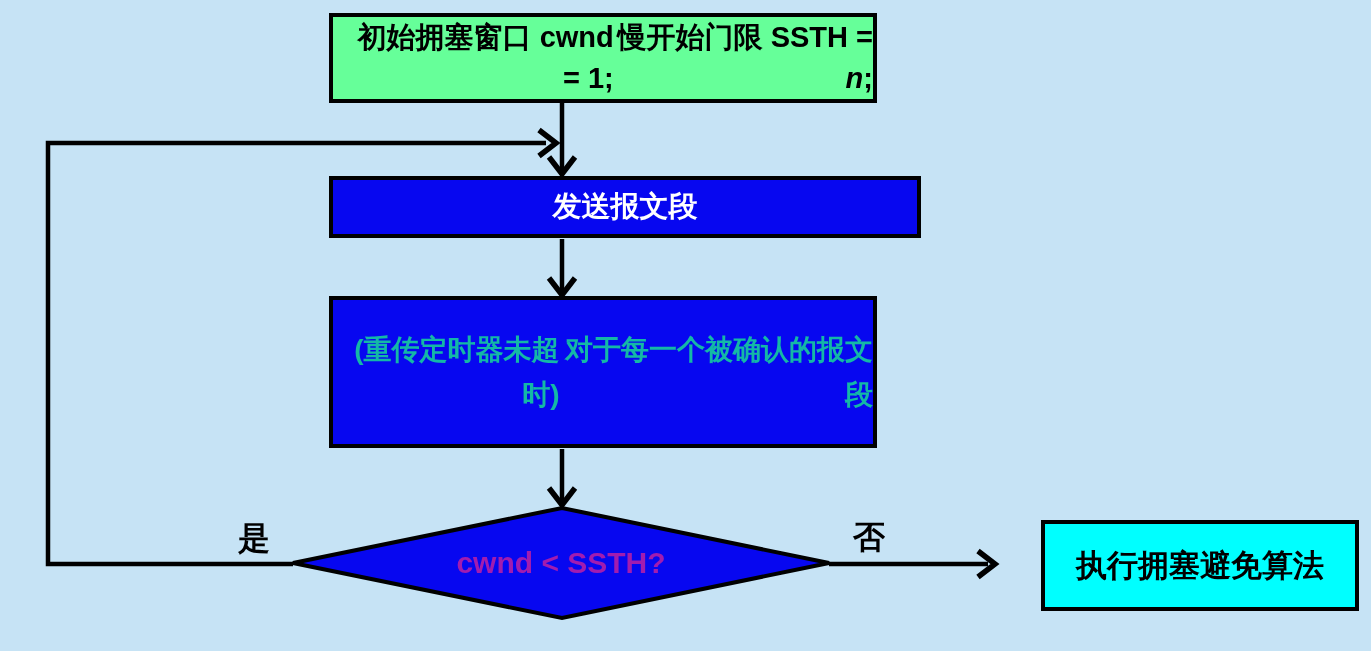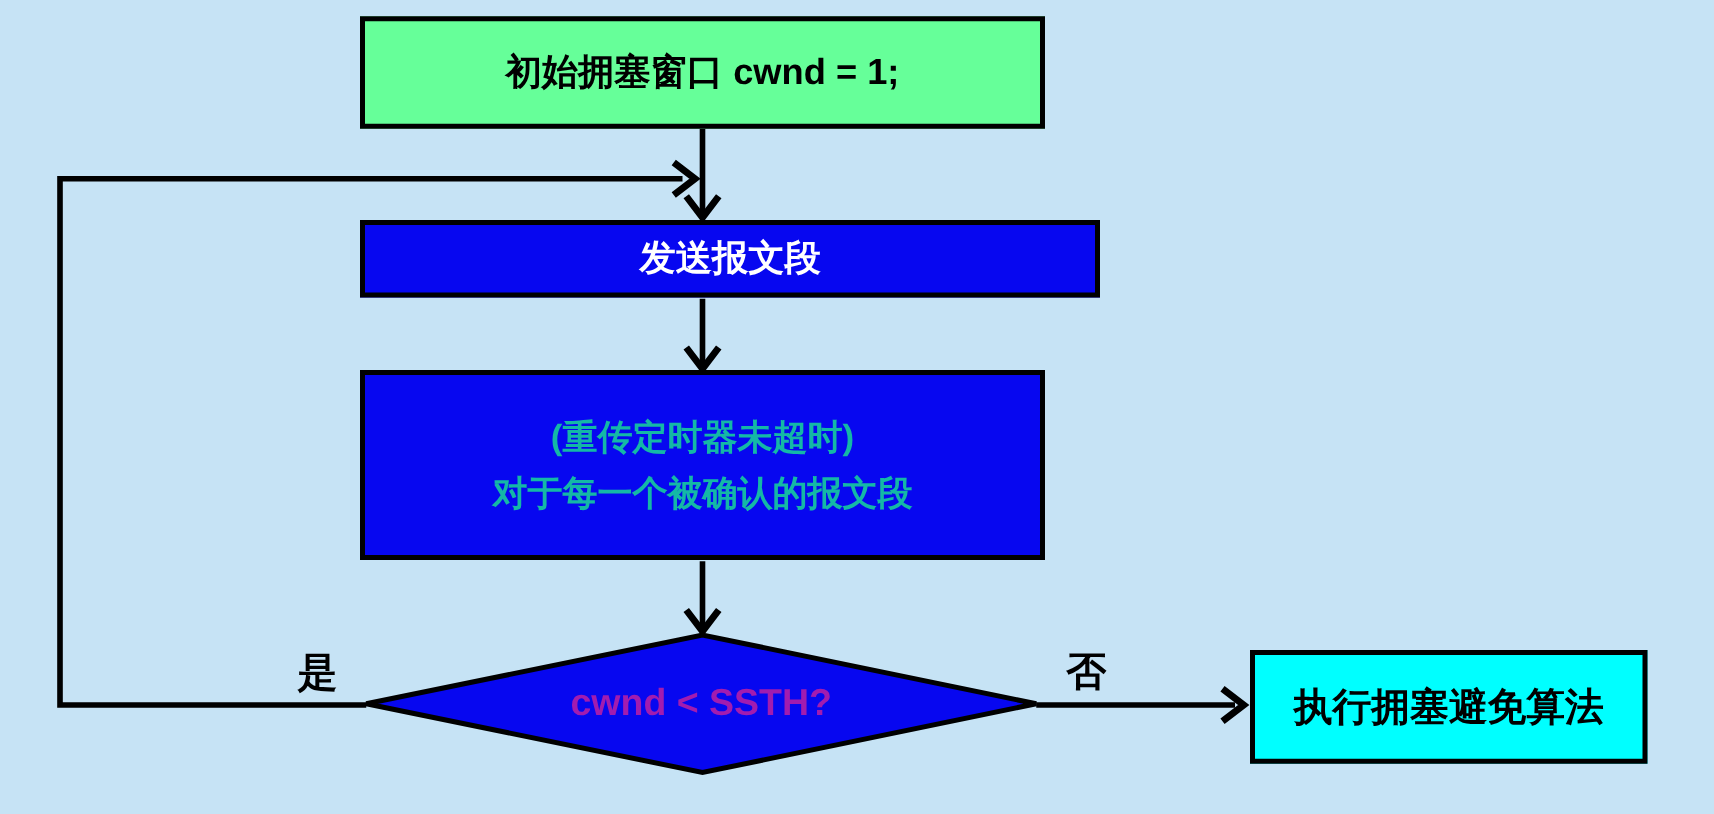--- a/index.html
+++ b/index.html
@@ -17,25 +17,26 @@
   .layer {
     position: absolute;
     left: 0; top: 0;
     width: 1371px; height: 651px;
   }
   .node {
     position: absolute;
     box-sizing: border-box;
     border: 4px solid #000000;
     display: flex;
-    flex-direction: column;
+    flex-direction: row;
     align-items: center;
     justify-content: center;
     text-align: right;
     font-weight: bold;
+    margin-left: 41px;
   }
   .node-init {
     left: 288px; top: 13px; width: 548px; height: 90px;
     background: #66FF99;
     color: #000000;
     font-size: 29px;
     line-height: 41px;
   }
   .node-send {
     left: 288px; top: 176px; width: 592px; height: 62px;
@@ -99,20 +100,21 @@
     <polyline points="549,488 562,505 575,488" fill="none" stroke="#000" stroke-width="5.5"></polyline>
 
     <polygon points="293,563 562,508 829,563 562,618" fill="#0707F0" stroke="#000" stroke-width="4"></polygon>
 
     <line x1="829" y1="564" x2="988" y2="564" stroke="#000" stroke-width="4.5"></line>
     <polyline points="978,551 995,564 978,577" fill="none" stroke="#000" stroke-width="5.5"></polyline>
   </svg>
 
   <div class="node node-init">
     <div>初始拥塞窗口 cwnd = 1;</div>
+    <div><span>慢开始门限 SSTH  = </span><span class="var-italic">n</span><span>;</span></div>
   </div>
 
   <div class="node node-send">
     <div>发送报文段</div>
   </div>
 
   <div class="node node-ack">
     <div>(重传定时器未超时)</div>
     <div>对于每一个被确认的报文段</div>
   </div>

